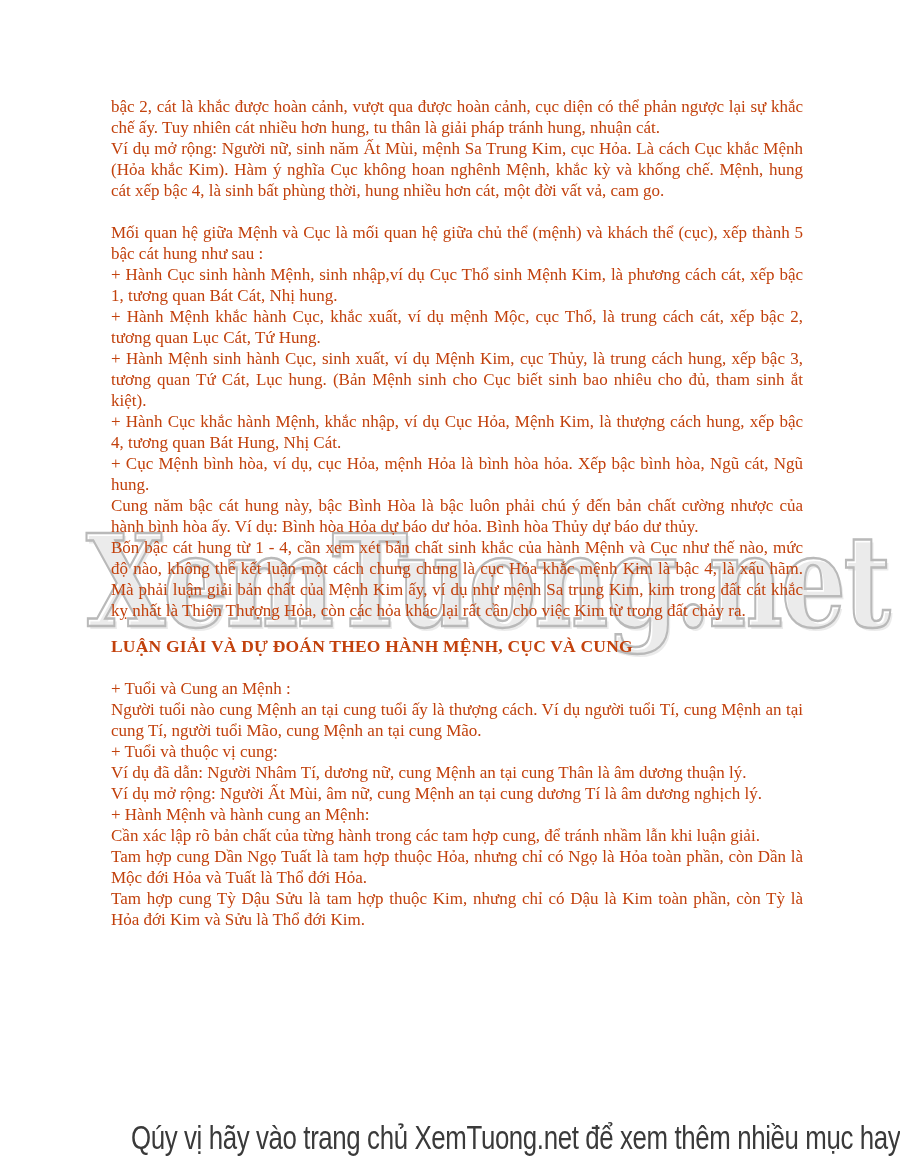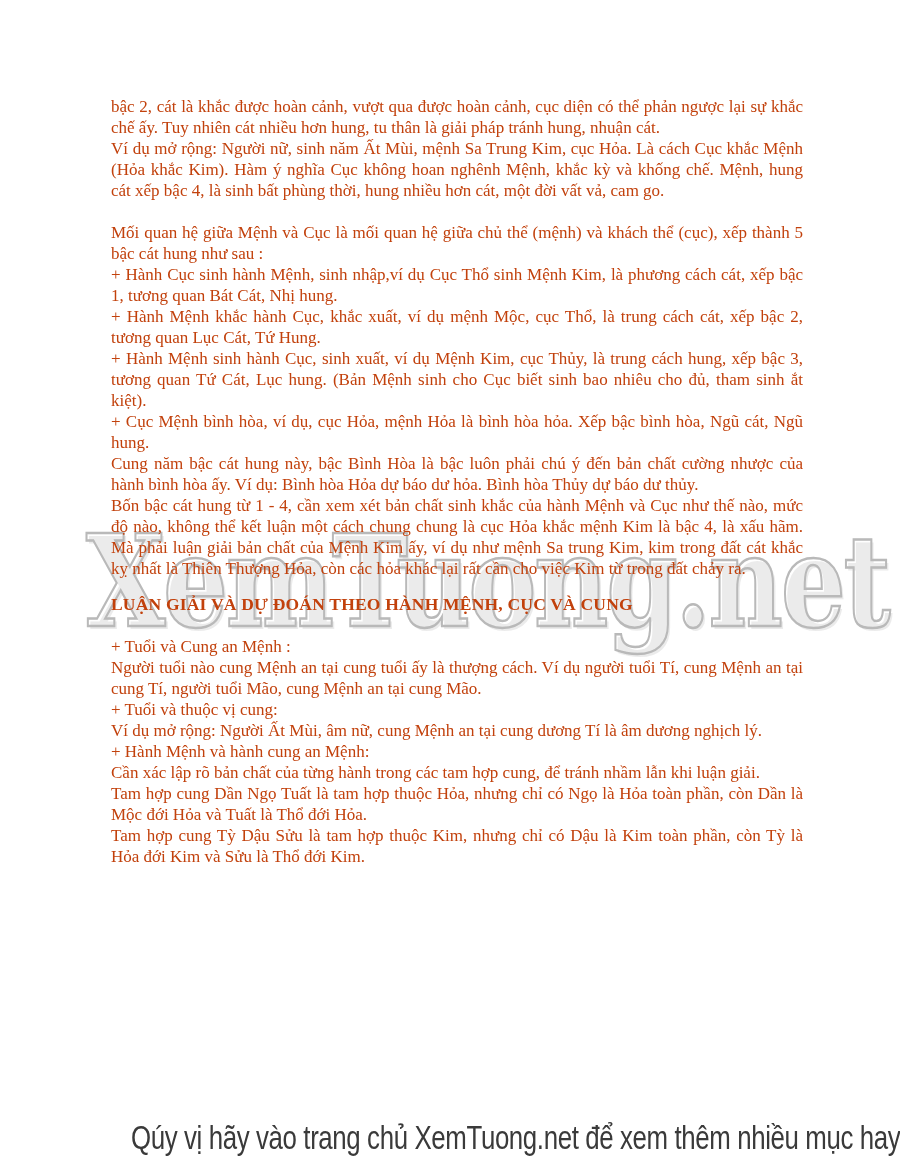--- a/index.html
+++ b/index.html
@@ -85,31 +85,33 @@
         <p>Ví dụ mở rộng: Người nữ, sinh năm Ất Mùi, mệnh Sa Trung Kim, cục Hỏa. Là cách Cục khắc Mệnh (Hỏa khắc Kim). Hàm ý nghĩa Cục không hoan nghênh Mệnh, khắc kỳ và khống chế. Mệnh, hung cát xếp bậc 4, là sinh bất phùng thời, hung nhiều hơn cát, một đời vất vả, cam go.</p>
       </div>
 
     <div class="gap"></div>
 
     <div>
         <p>Mối quan hệ giữa Mệnh và Cục là mối quan hệ giữa chủ thể (mệnh) và khách thể (cục), xếp thành 5 bậc cát hung như sau :</p>
         <p>+ Hành Cục sinh hành Mệnh, sinh nhập,ví dụ Cục Thổ sinh Mệnh Kim, là phương cách cát, xếp bậc 1, tương quan Bát Cát, Nhị hung.</p>
         <p>+ Hành Mệnh khắc hành Cục, khắc xuất, ví dụ mệnh Mộc, cục Thổ, là trung cách cát, xếp bậc 2, tương quan Lục Cát, Tứ Hung.</p>
         <p>+ Hành Mệnh sinh hành Cục, sinh xuất, ví dụ Mệnh Kim, cục Thủy, là trung cách hung, xếp bậc 3, tương quan Tứ Cát, Lục hung. (Bản Mệnh sinh cho Cục biết sinh bao nhiêu cho đủ, tham sinh ắt kiệt).</p>
+        <p>+ Hành Cục khắc hành Mệnh, khắc nhập, ví dụ Cục Hỏa, Mệnh Kim, là thượng cách hung, xếp bậc 4, tương quan Bát Hung, Nhị Cát.</p>
         <p>+ Cục Mệnh bình hòa, ví dụ, cục Hỏa, mệnh Hỏa là bình hòa hỏa. Xếp bậc bình hòa, Ngũ cát, Ngũ hung.</p>
         <p>Cung năm bậc cát hung này, bậc Bình Hòa là bậc luôn phải chú ý đến bản chất cường nhược của hành bình hòa ấy. Ví dụ: Bình hòa Hỏa dự báo dư hỏa. Bình hòa Thủy dự báo dư thủy.</p>
         <p>Bốn bậc cát hung từ 1 - 4, cần xem xét bản chất sinh khắc của hành Mệnh và Cục như thế nào, mức độ nào, không thể kết luận một cách chung chung là cục Hỏa khắc mệnh Kim là bậc 4, là xấu hãm. Mà phải luận giải bản chất của Mệnh Kim ấy, ví dụ như mệnh Sa trung Kim, kim trong đất cát khắc kỵ nhất là Thiên Thượng Hỏa, còn các hỏa khác lại rất cần cho việc Kim từ trong đất chảy ra.</p>
       </div>
 
     <h2 class="heading">LUẬN GIẢI VÀ DỰ ĐOÁN THEO HÀNH MỆNH, CỤC VÀ CUNG</h2>
 
     <div>
         <p>+ Tuổi và Cung an Mệnh :</p>
         <p>Người tuổi nào cung Mệnh an tại cung tuổi ấy là thượng cách. Ví dụ người tuổi Tí, cung Mệnh an tại cung Tí, người tuổi Mão, cung Mệnh an tại cung Mão.</p>
         <p>+ Tuổi và thuộc vị cung:</p>
+        <p>Ví dụ đã dẫn: Người Nhâm Tí, dương nữ, cung Mệnh an tại cung Thân là âm dương thuận lý.</p>
         <p>Ví dụ mở rộng: Người Ất Mùi, âm nữ, cung Mệnh an tại cung dương Tí là âm dương nghịch lý.</p>
         <p>+ Hành Mệnh và hành cung an Mệnh:</p>
         <p>Cần xác lập rõ bản chất của từng hành trong các tam hợp cung, để tránh nhầm lẫn khi luận giải.</p>
         <p>Tam hợp cung Dần Ngọ Tuất là tam hợp thuộc Hỏa, nhưng chỉ có Ngọ là Hỏa toàn phần, còn Dần là Mộc đới Hỏa và Tuất là Thổ đới Hỏa.</p>
         <p>Tam hợp cung Tỳ Dậu Sửu là tam hợp thuộc Kim, nhưng chỉ có Dậu là Kim toàn phần, còn Tỳ là Hỏa đới Kim và Sửu là Thổ đới Kim.</p>
       </div>
 
   </div>
 
   <div class="footer">

